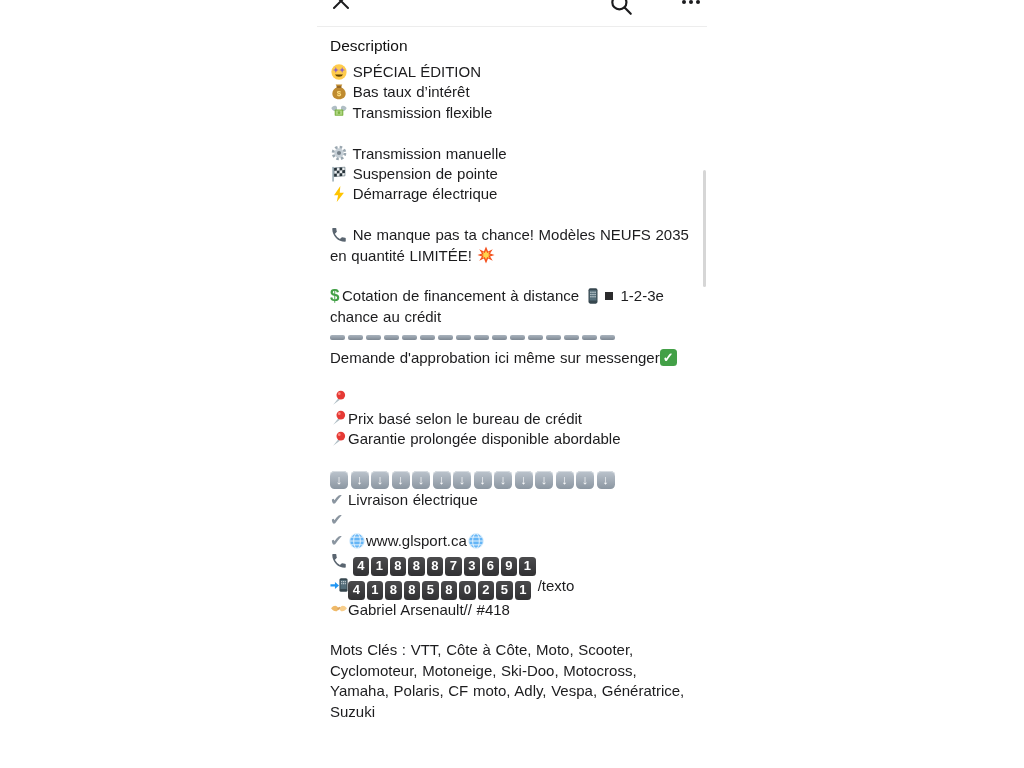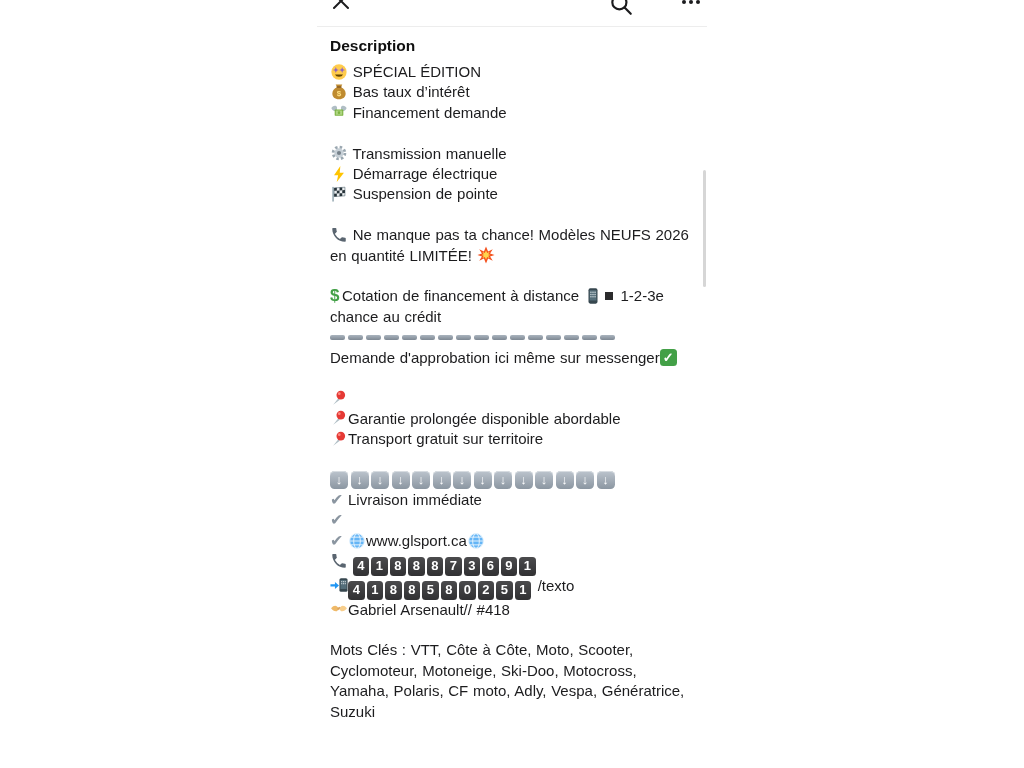--- a/index.html
+++ b/index.html
@@ -11,21 +11,21 @@
 
   
   .topbar{position:absolute;left:317px;top:0;width:390px;height:26px;border-bottom:1px solid #ededed;background:#fff;z-index:2}
   .icon-btn{position:absolute;width:24px;height:24px;cursor:pointer;background:none;border:none;padding:0}
   .close-btn{left:12px;top:-11px}
   .search-btn{left:291px;top:-9px}
   .more-btn{left:362px;top:-3px}
 
   
   .content{position:absolute;left:330px;top:26px;width:361px;z-index:1}
-  .title{font-size:15.5px;font-weight:700;margin:11px 0 7px;color:#101010}
+  .title{font-size:15.5px;font-weight:400;margin:11px 0 7px;color:#101010}
   .line{font-size:15px;line-height:20.4px;min-height:20.4px;word-spacing:0.5px}
 
   
   .scroll-thumb{position:absolute;left:703px;top:170px;width:3px;height:117px;border-radius:2px;background:#d6d6d6;z-index:3}
 
   
   .ic{display:inline-block;width:18px;height:18px;vertical-align:-3.5px;position:relative}
   .ic svg{width:100%;height:100%;display:block}
 
   
@@ -92,48 +92,48 @@
               <path fill="#BF8B30" d="M8 4.6 6.3 1.8h7.4L12 4.6c3.4 1.2 5.4 3.9 5.4 7 0 3.7-2.6 6.4-7.4 6.4s-7.4-2.7-7.4-6.4c0-3.1 2-5.8 5.4-7z"></path>
               <rect x="7" y="3.6" width="6" height="1.8" rx=".9" fill="#8A5C21"></rect>
               <text x="10" y="14.8" font-size="9" font-weight="bold" fill="#FFE082" text-anchor="middle">$</text>
             </svg></span><span> Bas taux d’intérêt</span></div>
         <div class="line"><span class="ic ic-money-wings"><svg viewBox="0 0 20 20">
               <path fill="#B0BEC5" d="M1.5 5.5c2.2-3 5.2-3 6.3-.8v4.2c-2.6.6-5.2-.2-6.3-3.4z"></path>
               <path fill="#B0BEC5" d="M18.5 5.5c-2.2-3-5.2-3-6.3-.8v4.2c2.6.6 5.2-.2 6.3-3.4z"></path>
               <rect x="5.2" y="7.2" width="9.6" height="7" rx="1" fill="#7CB342"></rect>
               <rect x="6.4" y="8.4" width="7.2" height="4.6" rx=".6" fill="#AED581"></rect>
               <circle cx="10" cy="10.7" r="1.4" fill="#7CB342"></circle>
-            </svg></span><span> Financement demande</span></div>
+            </svg></span><span> Transmission flexible</span></div>
         <div class="line"></div>
         <div class="line"><span class="ic ic-gear"><svg viewBox="0 0 20 20">
               <circle cx="10" cy="10" r="6.5" fill="none" stroke="#9AA7B0" stroke-width="3.2" stroke-dasharray="2.7 2.4"></circle>
               <circle cx="10" cy="10" r="5.2" fill="#C6CFD6"></circle>
               <circle cx="10" cy="10" r="2.3" fill="#76818A"></circle>
             </svg></span><span> Transmission manuelle</span></div>
-        <div class="line"><span class="ic ic-zap"><svg viewBox="0 0 20 20">
-              <polygon fill="#FFC400" points="11.5,1 4.5,11.5 9,11.5 7.5,19 15.5,8.5 10.8,8.5"></polygon>
-            </svg></span><span> Démarrage électrique</span></div>
         <div class="line"><span class="ic ic-checkered-flag"><svg viewBox="0 0 20 20">
               <rect x="2.6" y="2" width="1.6" height="16.5" rx=".8" fill="#90A4AE"></rect>
               <g transform="skewY(-4) translate(4.6 3.6)">
                 <rect width="12" height="9.6" fill="#ECEFF1" stroke="#455A64" stroke-width=".6"></rect>
                 <g fill="#263238">
                   <rect width="3" height="3.2"></rect>
                   <rect x="6" width="3" height="3.2"></rect>
                   <rect x="3" y="3.2" width="3" height="3.2"></rect>
                   <rect x="9" y="3.2" width="3" height="3.2"></rect>
                   <rect y="6.4" width="3" height="3.2"></rect>
                   <rect x="6" y="6.4" width="3" height="3.2"></rect>
                 </g>
               </g>
             </svg></span><span> Suspension de pointe</span></div>
+        <div class="line"><span class="ic ic-zap"><svg viewBox="0 0 20 20">
+              <polygon fill="#FFC400" points="11.5,1 4.5,11.5 9,11.5 7.5,19 15.5,8.5 10.8,8.5"></polygon>
+            </svg></span><span> Démarrage électrique</span></div>
         <div class="line"></div>
         <div class="line"><span class="ic ic-phone"><svg viewBox="0 0 24 24">
               <path fill="#5A6570" d="M6.62 10.79a15.05 15.05 0 0 0 6.59 6.59l2.2-2.2a1 1 0 0 1 1.01-.24c1.12.37 2.33.57 3.58.57a1 1 0 0 1 1 1V20a1 1 0 0 1-1 1C10.85 21 3 13.15 3 3.5a1 1 0 0 1 1-1h3.5a1 1 0 0 1 1 1c0 1.25.2 2.46.57 3.58a1 1 0 0 1-.25 1.01l-2.2 2.2z"></path>
-            </svg></span><span> Ne manque pas ta chance! Modèles NEUFS 2026 en quantité LIMITÉE! </span><span class="ic ic-collision"><svg viewBox="0 0 20 20">
+            </svg></span><span> Ne manque pas ta chance! Modèles NEUFS 2035 en quantité LIMITÉE! </span><span class="ic ic-collision"><svg viewBox="0 0 20 20">
               <polygon fill="#F4511E" points="10,.5 12.3,6 17.5,3.5 14.5,8.3 19.5,10 14.5,11.7 17.5,16.5 12.3,14 10,19.5 7.7,14 2.5,16.5 5.5,11.7 .5,10 5.5,8.3 2.5,3.5 7.7,6"></polygon>
               <polygon fill="#FFD54F" points="10,4.8 11.3,7.8 14.1,6.4 12.5,9.1 15.2,10 12.5,10.9 14.1,13.6 11.3,12.2 10,15.2 8.7,12.2 5.9,13.6 7.5,10.9 4.8,10 7.5,9.1 5.9,6.4 8.7,7.8"></polygon>
             </svg></span></div>
         <div class="line"></div>
         <div class="line"><span class="ic ic-dollar"></span><span>Cotation de financement à distance </span><span class="ic ic-mobile-phone"><svg viewBox="0 0 20 20">
               <rect x="5" y="1.5" width="10" height="17" rx="2" fill="#37474F"></rect>
               <rect x="6.2" y="3.6" width="7.6" height="11.4" fill="#546E7A"></rect>
               <g fill="#CFD8DC">
                 <circle cx="7.7" cy="5.8" r=".8"></circle>
                 <circle cx="10" cy="5.8" r=".8"></circle>
@@ -151,29 +151,29 @@
         <div class="line"></div>
         <div class="line"><span class="ic ic-pushpin"><svg viewBox="0 0 20 20">
               <path fill="#B0BEC5" d="M9.3 10.2 3.5 17.5l7.4-5.6z"></path>
               <circle cx="12" cy="6.8" r="4.8" fill="#E53935"></circle>
               <circle cx="10.3" cy="5.2" r="1.5" fill="#FF8A80"></circle>
             </svg></span></div>
         <div class="line"><span class="ic ic-pushpin"><svg viewBox="0 0 20 20">
               <path fill="#B0BEC5" d="M9.3 10.2 3.5 17.5l7.4-5.6z"></path>
               <circle cx="12" cy="6.8" r="4.8" fill="#E53935"></circle>
               <circle cx="10.3" cy="5.2" r="1.5" fill="#FF8A80"></circle>
-            </svg></span><span>Garantie prolongée disponible abordable</span></div>
+            </svg></span><span>Prix basé selon le bureau de crédit</span></div>
         <div class="line"><span class="ic ic-pushpin"><svg viewBox="0 0 20 20">
               <path fill="#B0BEC5" d="M9.3 10.2 3.5 17.5l7.4-5.6z"></path>
               <circle cx="12" cy="6.8" r="4.8" fill="#E53935"></circle>
               <circle cx="10.3" cy="5.2" r="1.5" fill="#FF8A80"></circle>
-            </svg></span><span>Transport gratuit sur territoire</span></div>
+            </svg></span><span>Garantie prolongée disponible abordable</span></div>
         <div class="line"></div>
         <div class="line"><span class="ic ic-arrow-down-square"></span><span class="ic ic-arrow-down-square"></span><span class="ic ic-arrow-down-square"></span><span class="ic ic-arrow-down-square"></span><span class="ic ic-arrow-down-square"></span><span class="ic ic-arrow-down-square"></span><span class="ic ic-arrow-down-square"></span><span class="ic ic-arrow-down-square"></span><span class="ic ic-arrow-down-square"></span><span class="ic ic-arrow-down-square"></span><span class="ic ic-arrow-down-square"></span><span class="ic ic-arrow-down-square"></span><span class="ic ic-arrow-down-square"></span><span class="ic ic-arrow-down-square"></span></div>
-        <div class="line"><span class="ic ic-check-gray"></span><span>Livraison immédiate</span></div>
+        <div class="line"><span class="ic ic-check-gray"></span><span>Livraison électrique</span></div>
         <div class="line"><span class="ic ic-check-gray"></span></div>
         <div class="line"><span class="ic ic-check-gray"></span><span class="ic ic-globe"><svg viewBox="0 0 20 20">
               <circle cx="10" cy="10" r="8.2" fill="#64B5F6"></circle>
               <g stroke="#E3F2FD" stroke-width="1.1" fill="none">
                 <ellipse cx="10" cy="10" rx="3.7" ry="8.2"></ellipse>
                 <line x1="1.8" y1="10" x2="18.2" y2="10"></line>
                 <path d="M3.3 5.7h13.4M3.3 14.3h13.4"></path>
                 <circle cx="10" cy="10" r="8.2"></circle>
               </g>
             </svg></span><span>www.glsport.ca</span><span class="ic ic-globe"><svg viewBox="0 0 20 20">

